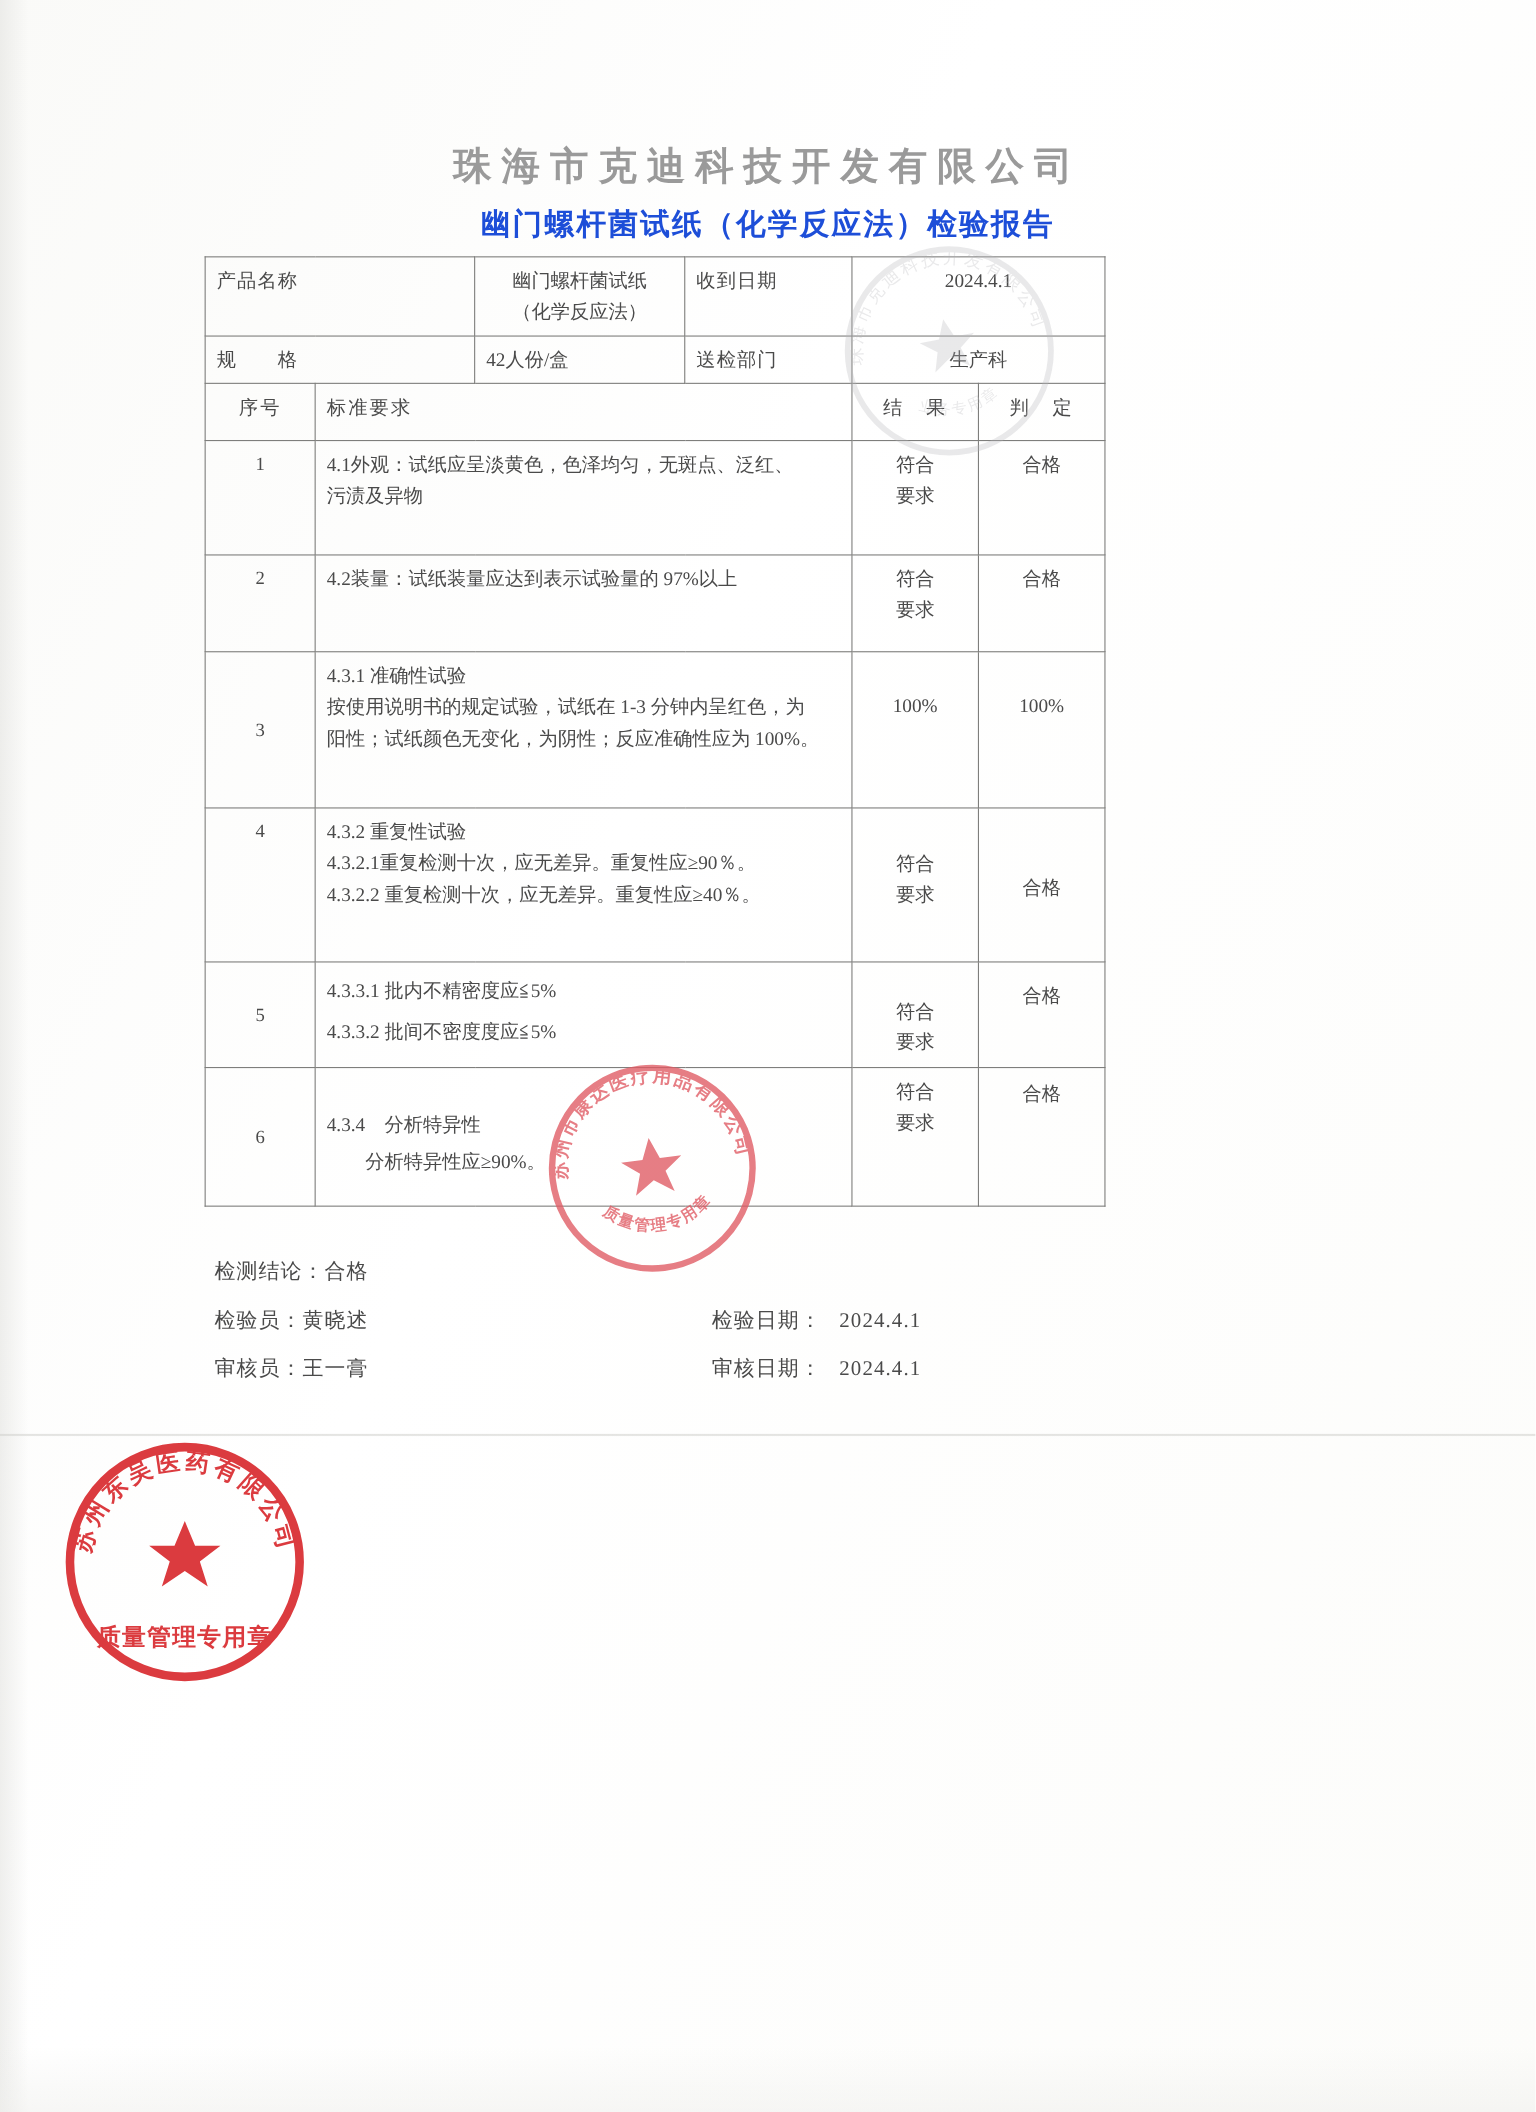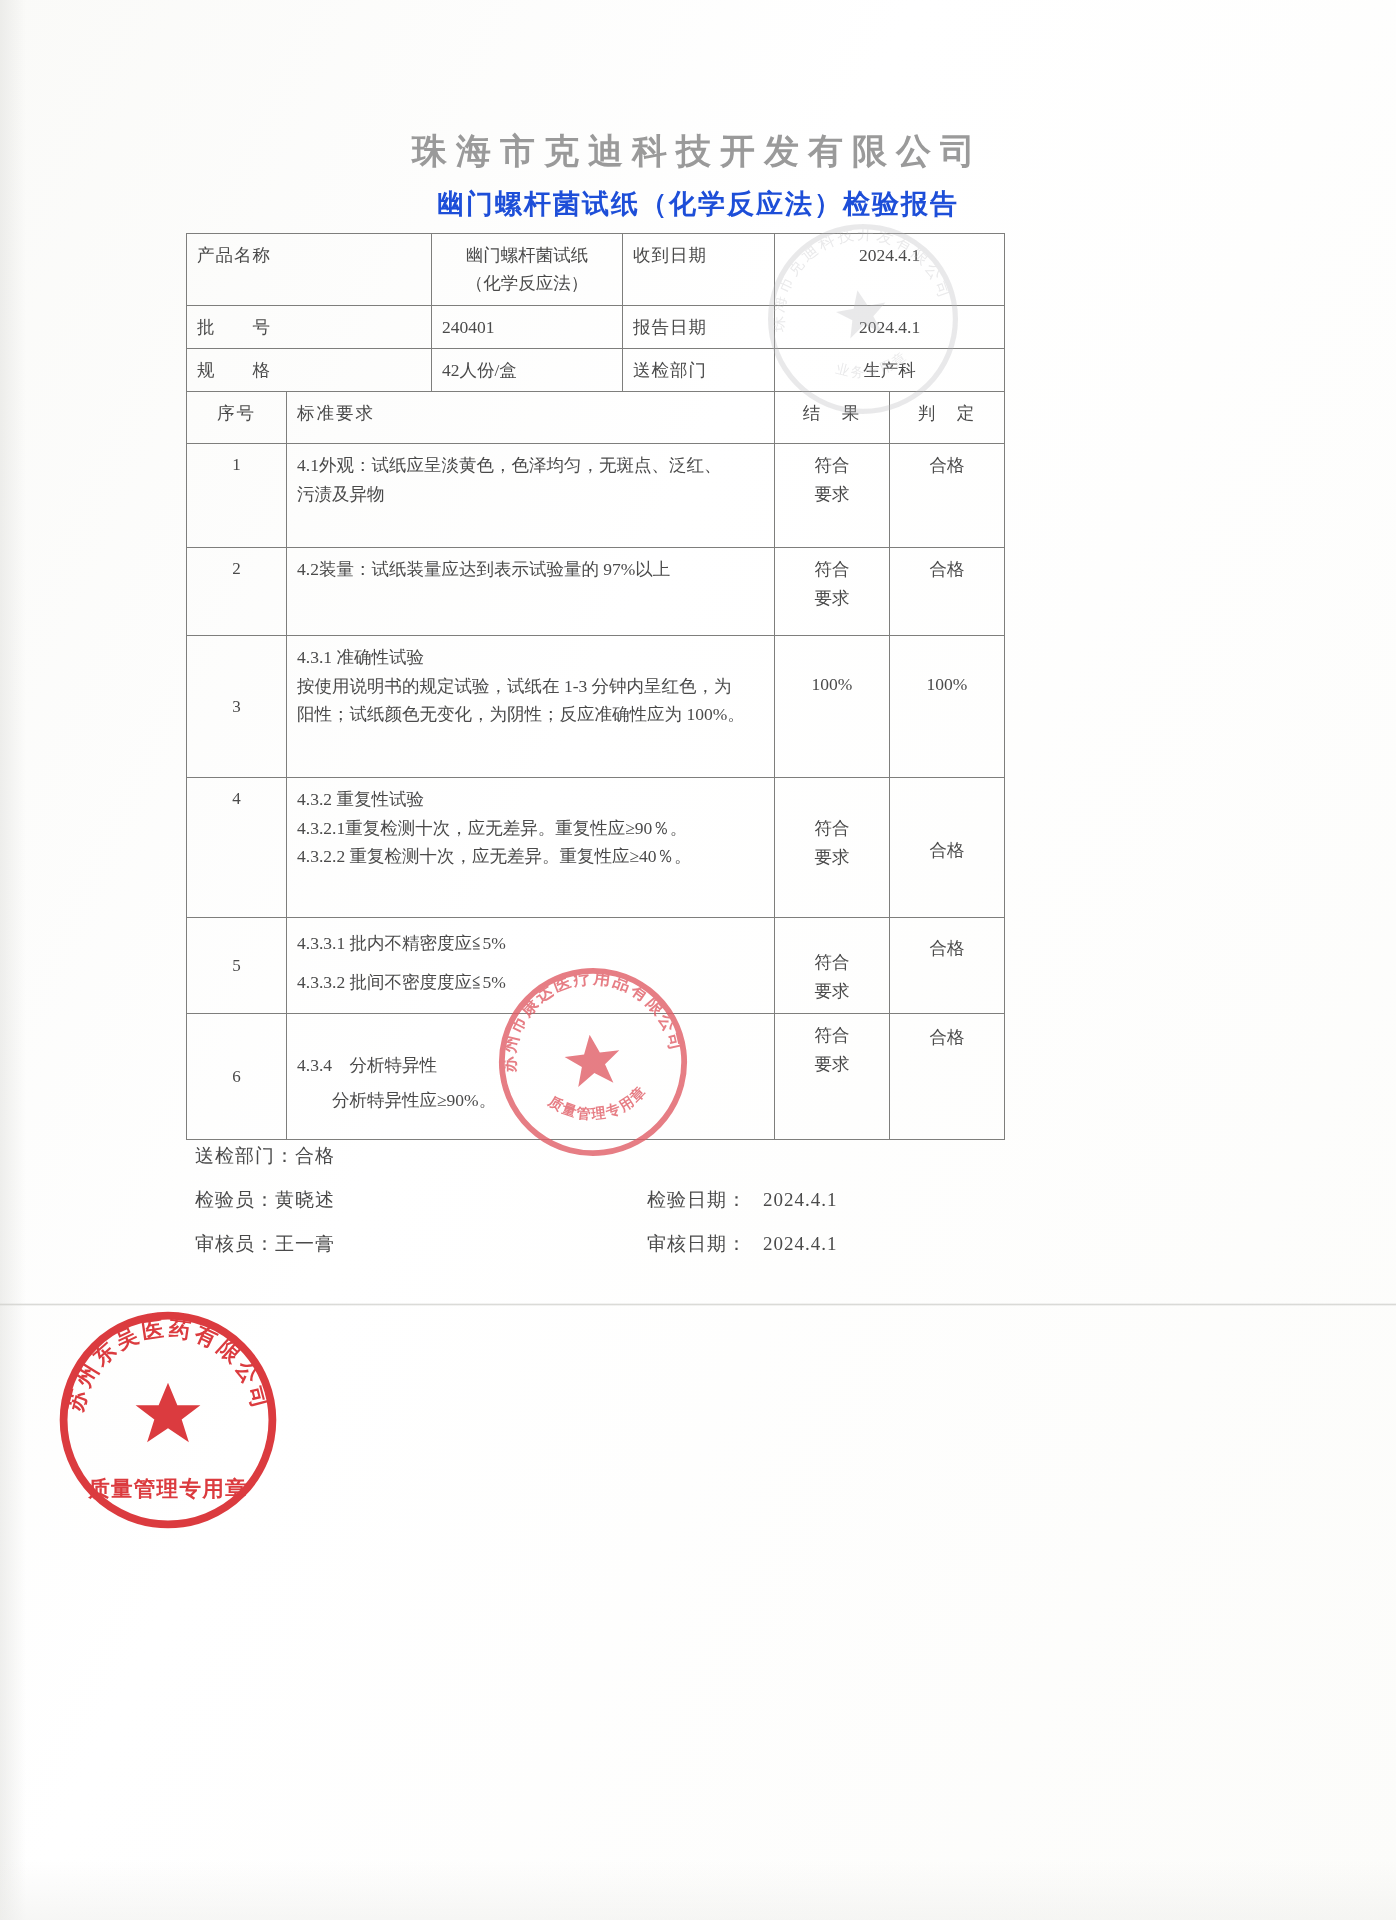--- a/index.html
+++ b/index.html
@@ -195,26 +195,20 @@
       <tr>
         <td colspan="2" class="c-label">产品名称</td>
         <td class="c-center">
           <div>幽门螺杆菌试纸</div>
           <div>（化学反应法）</div>
         </td>
         <td class="c-label">收到日期</td>
         <td colspan="2" class="c-center">2024.4.1</td>
       </tr>
 
-      <tr>
-        <td colspan="2" class="c-label">批　　号</td>
-        <td class="pad-l">240401</td>
-        <td class="c-label">报告日期</td>
-        <td colspan="2" class="c-center">2024.4.1</td>
-      </tr>
 
       <tr>
         <td colspan="2" class="c-label">规　　格</td>
         <td class="pad-l">42人份/盒</td>
         <td class="c-label">送检部门</td>
         <td colspan="2" class="c-center">生产科</td>
       </tr>
 
 
       <tr style="height:52px">
@@ -298,21 +292,21 @@
           <div>要求</div>
         </td>
         <td class="ver-cell top">合格</td>
       </tr>
 
     </tbody>
   </table>
 
   <div class="footer">
     <div class="f-row">
-      <span>送检部门：</span><span>合格</span>
+      <span>检测结论：</span><span>合格</span>
     </div>
     <div class="f-row">
       <span>检验员：</span><span>黄晓述</span>
       <span class="f-right">
         <span class="lbl">检验日期：</span><span class="val">2024.4.1</span>
       </span>
     </div>
     <div class="f-row">
       <span>审核员：</span><span>王一膏</span>
       <span class="f-right">

